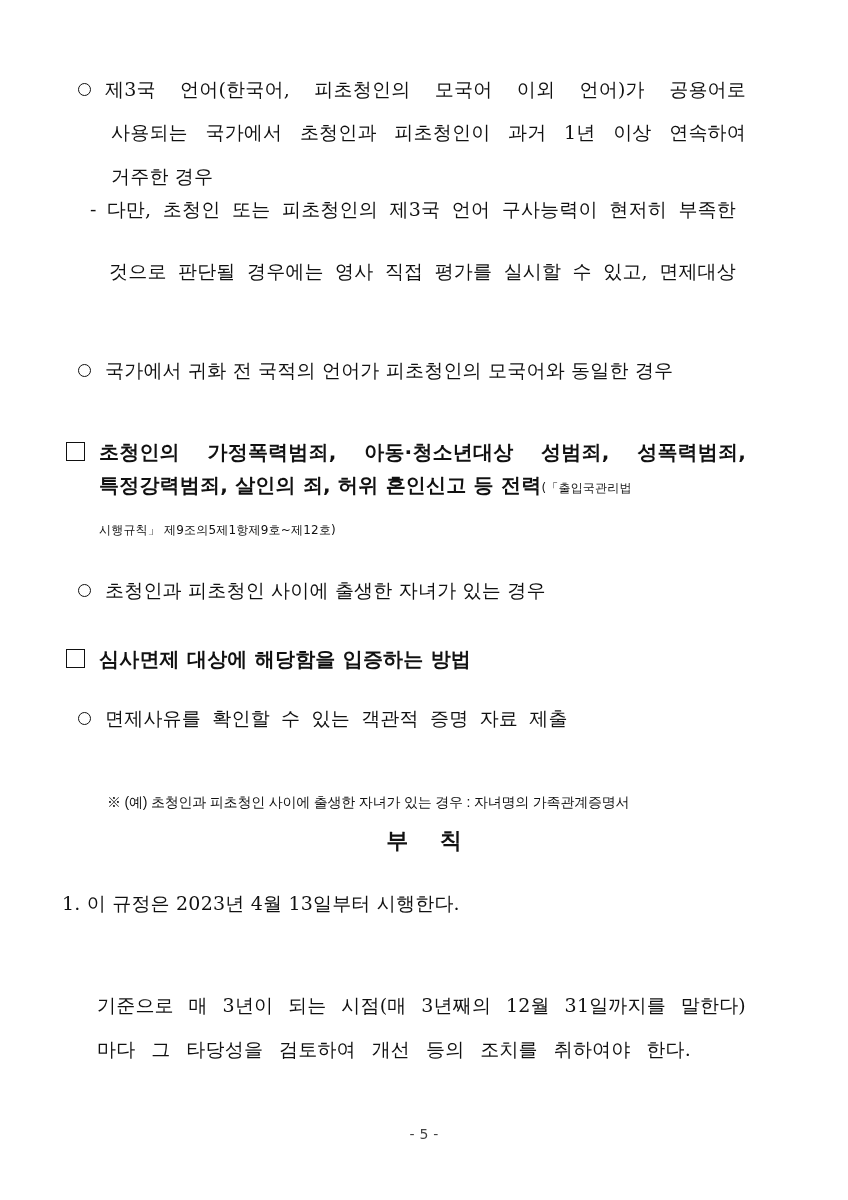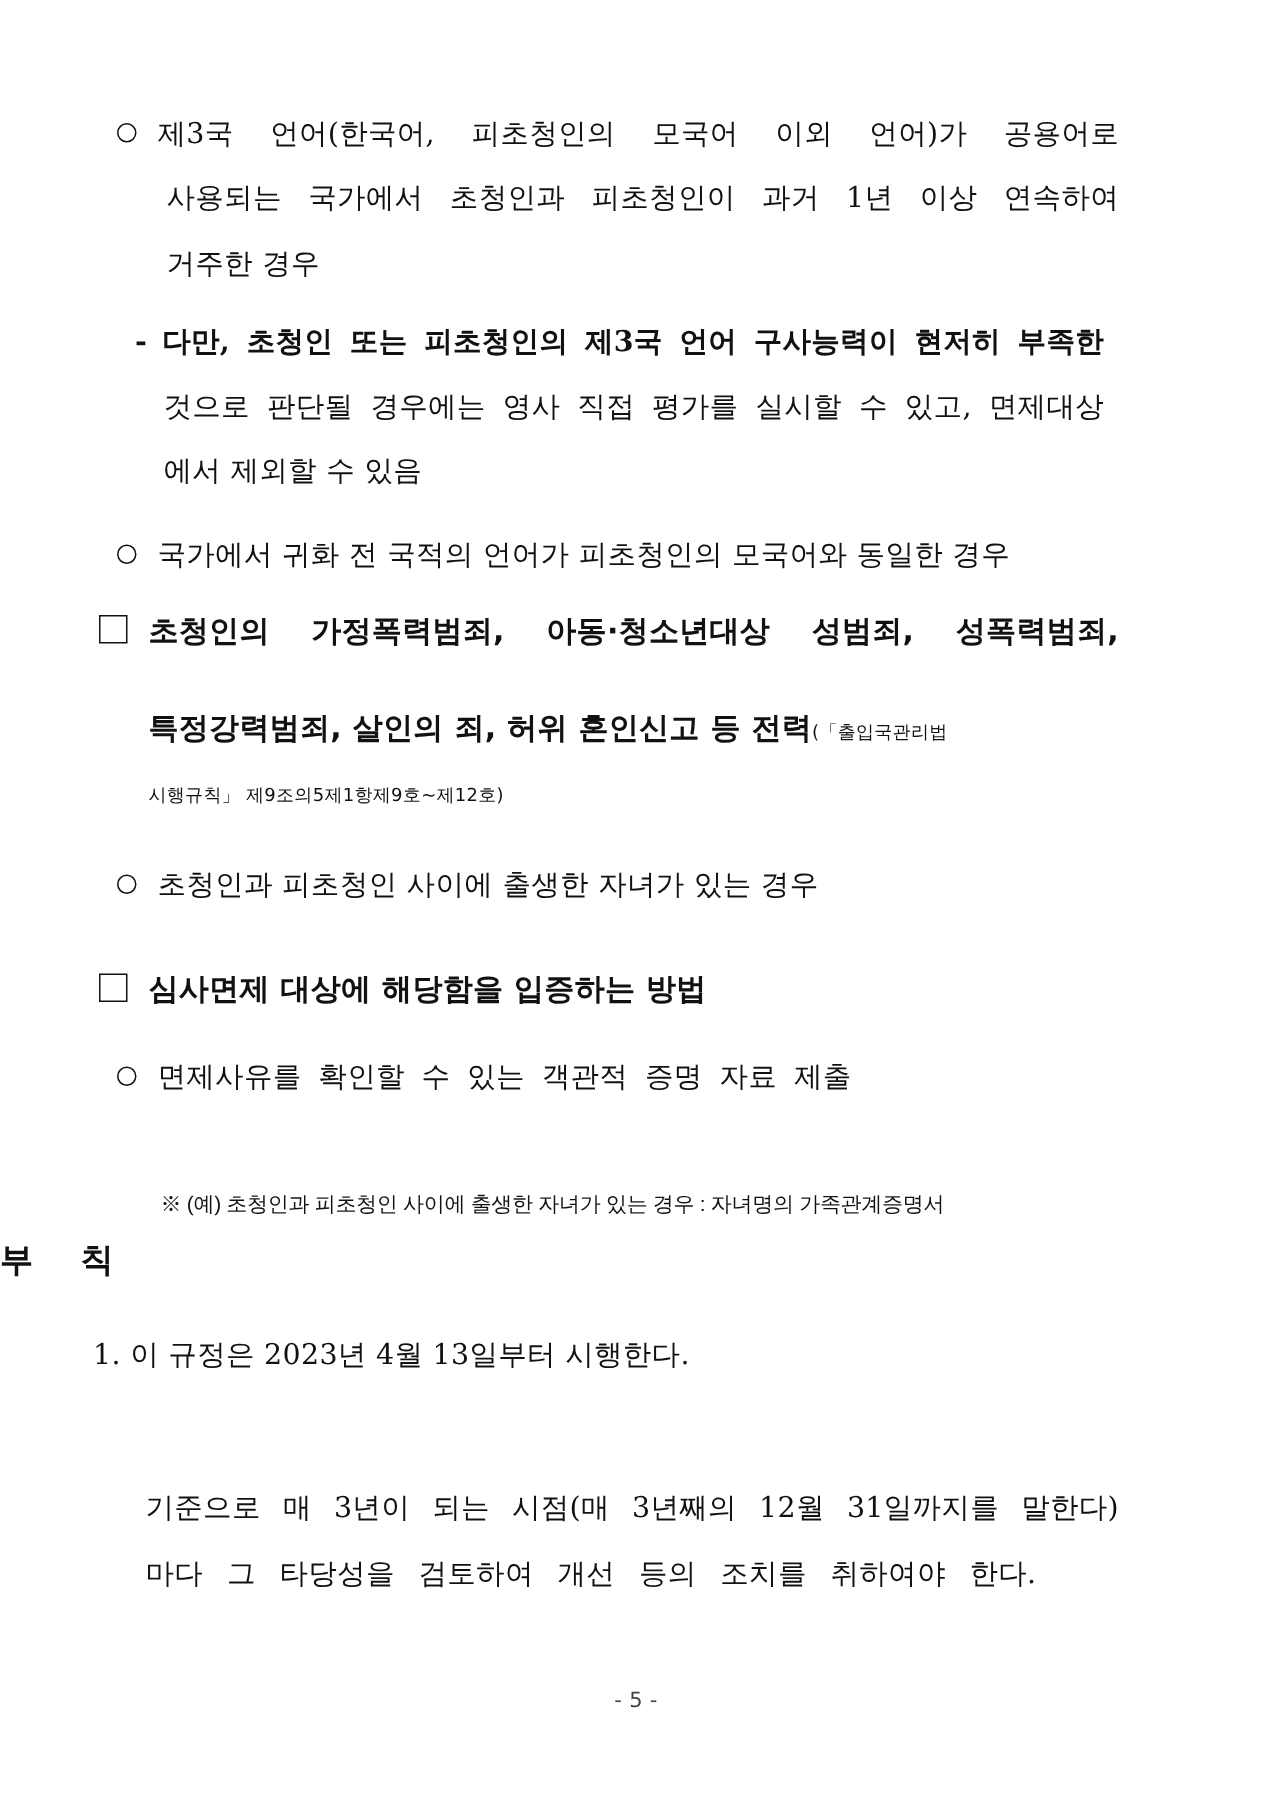--- a/index.html
+++ b/index.html
@@ -97,35 +97,32 @@
   <div class="line just" style="left:78px; top:77px; width:668px;">
     <span class="circle"></span><span>제3국 언어(한국어, 피초청인의 모국어 이외 언어)가 공용어로</span>
   </div>
   <div class="line just" style="left:111px; top:120px; width:635px;">
     <span>사용되는 국가에서 초청인과 피초청인이 과거 1년 이상 연속하여</span>
   </div>
   <div class="line" style="left:111px; top:164px;">
     <span>거주한 경우</span>
   </div>
 
-  <div class="line just" style="left:90px; top:216px; width:646px;font-weight:bold;">
+  <div class="line just" style="left:90px; top:197px; width:646px;">
     <span class="dash">-</span><span>다만, 초청인 또는 피초청인의 제3국 언어 구사능력이 현저히 부족한</span>
   </div>
   <div class="line just" style="left:109px; top:259px; width:627px;">
     <span>것으로 판단될 경우에는 영사 직접 평가를 실시할 수 있고, 면제대상</span>
-  </div>
-  <div class="line" style="left:109px; top:302px;">
-    <span>에서 제외할 수 있음</span>
   </div>
 
   <div class="line" style="left:78px; top:358px;">
     <span class="circle"></span><span>국가에서 귀화 전 국적의 언어가 피초청인의 모국어와 동일한 경우</span>
   </div>
 
-  <div class="line bold just" style="left:66px; top:408px; width:680px;">
+  <div class="line bold just" style="left:66px; top:440px; width:680px;">
     <span class="square"></span><span>초청인의 가정폭력범죄, 아동·청소년대상 성범죄, 성폭력범죄,</span>
   </div>
   <div class="line" style="left:99px; top:473px;">
     <span class="bold">특정강력범죄, 살인의 죄, 허위 혼인신고 등 전력</span><span class="sans-small">(「출입국관리법</span>
   </div>
   <div class="line sans-small" style="left:99px; top:518px;">
     <span>시행규칙」 제9조의5제1항제9호~제12호)</span>
   </div>
 
   <div class="line" style="left:78px; top:578px;">
@@ -137,21 +134,21 @@
   </div>
 
   <div class="line" style="left:78px; top:706px; word-spacing:5px;">
     <span class="circle"></span><span>면제사유를 확인할 수 있는 객관적 증명 자료 제출</span>
   </div>
 
   <div class="line note" style="left:107px; top:756px;">
     <span>※ (예) 초청인과 피초청인 사이에 출생한 자녀가 있는 경우 : 자녀명의 가족관계증명서</span>
   </div>
 
-  <div class="line title" style="left:0; top:828px; width:848px; text-align:left;">
+  <div class="line title" style="left:0; top:828px; width:848px; text-align:center;">
     <span>부 칙</span>
   </div>
 
   <div class="line" style="left:62px; top:891px;">
     <span>1.</span>
     <span>이 규정은 2023년 4월 13일부터 시행한다.</span>
   </div>
 
   <div class="line just" style="left:97px; top:993px; width:649px;">
     <span>기준으로 매 3년이 되는 시점(매 3년째의 12월 31일까지를 말한다)</span>

